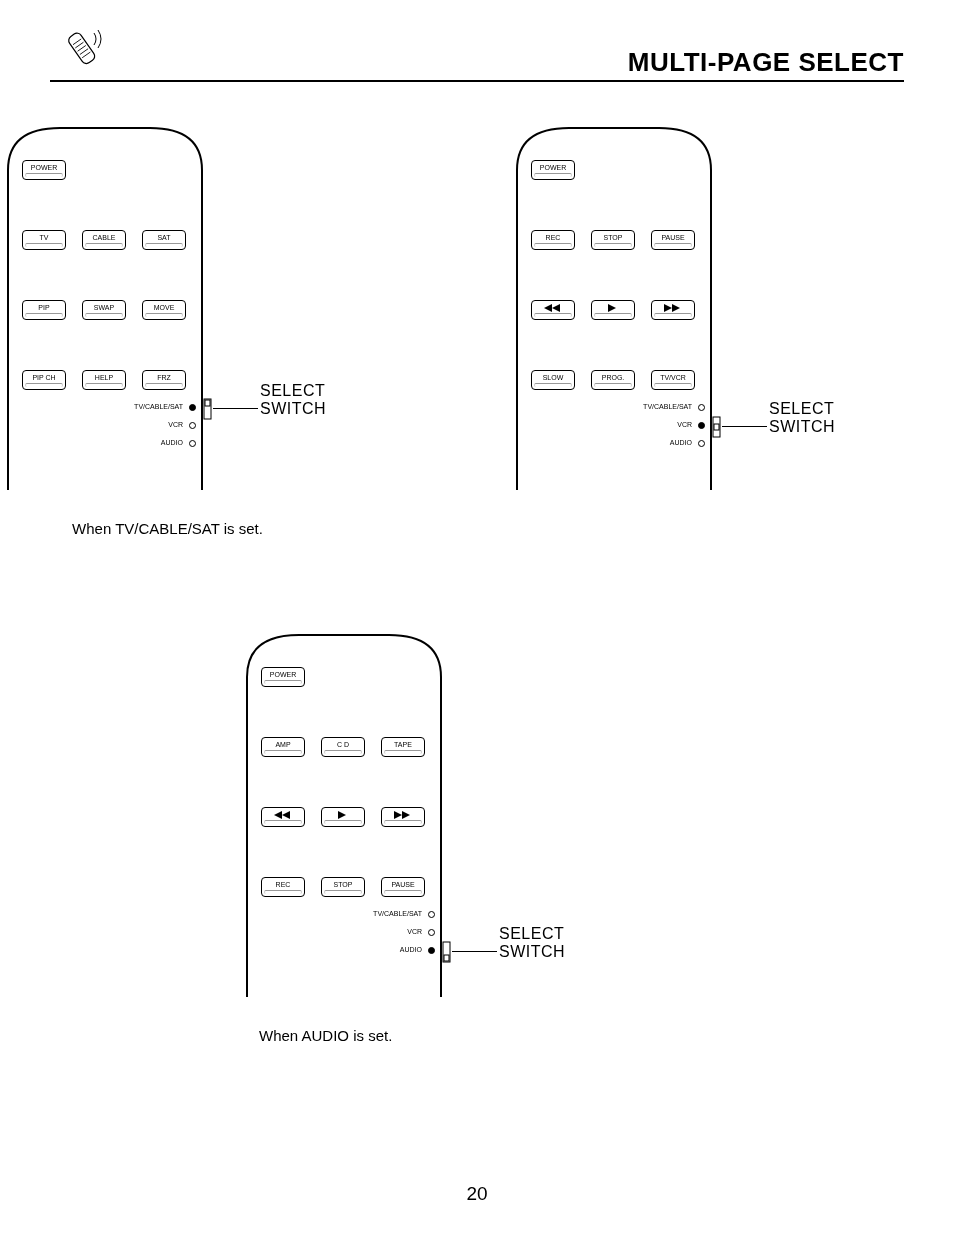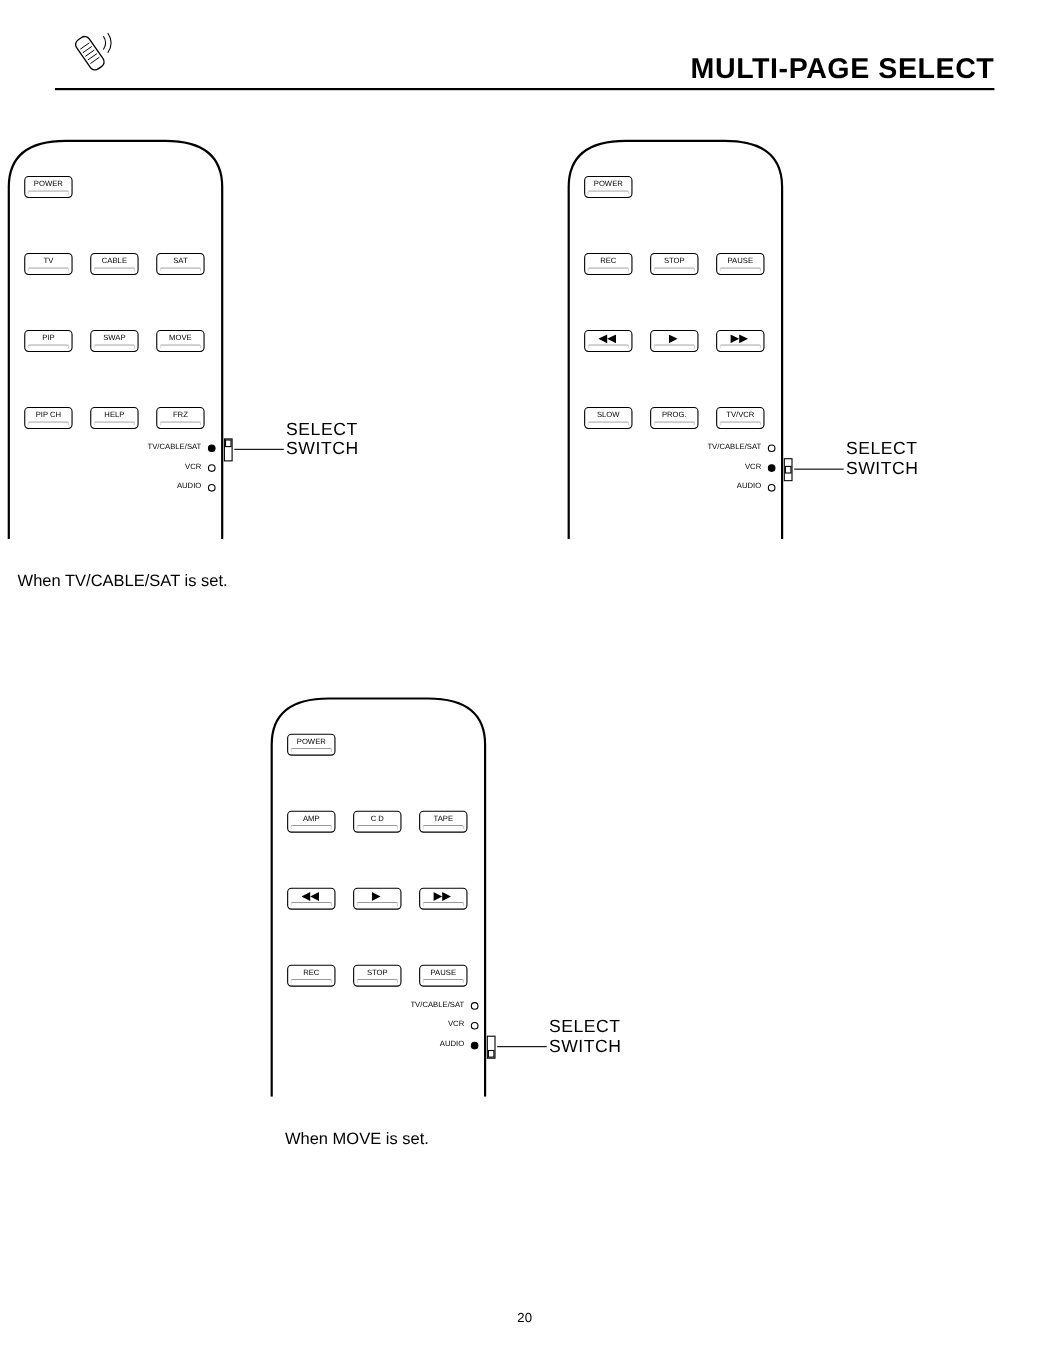--- a/index.html
+++ b/index.html
@@ -113,37 +113,37 @@
   .select-label {
     position: absolute;
     font-size: 16px;
     line-height: 18px;
     letter-spacing: 0.5px;
   }
   .switch-graphic {
     position: absolute;
   }
   .caption {
-    text-align: left;
+    text-align: center;
     font-size: 15px;
     margin-top: 30px;
     margin-left: 16px;
   }
   .row2 {
     display: flex;
     justify-content: center;
     margin-top: 90px;
   }
   .page-number {
     position: absolute;
     left: 0;
     width: 100%;
     text-align: center;
     bottom: 30px;
-    font-size: 12px;
+    font-size: 19px;
   }
 </style>
 </head>
 <body>
 
 <div class="header">
   <div class="remote-icon">
     <svg width="50" height="40" viewBox="0 0 50 40">
       <g transform="rotate(-35 25 20)">
         <rect x="15" y="6" width="14" height="32" rx="5" fill="#fff" stroke="#000" stroke-width="1.2"></rect>
@@ -305,18 +305,18 @@
           <div class="switch-graphic" style="left: 203px; top: 314px;"><svg width="10" height="22">
       <rect x="1" y="1" width="7" height="20" fill="#fff" stroke="#000" stroke-width="1"></rect>
       <rect x="2" y="14" width="5" height="6" fill="#fff" stroke="#000" stroke-width="1"></rect>
     </svg></div>
         </div>
         <div class="select-label" style="left: 260px; top: 298px;">
           <div>SELECT</div>
           <div>SWITCH</div>
         </div>
         <div style="position: absolute; left: 213px; top: 324px; width: 45px; height: 1px; background: rgb(0, 0, 0);"></div>
-        <div class="caption" style="text-align: left; margin-left: 20px;">When  MOVE  is set.</div>
+        <div class="caption" style="text-align: left; margin-left: 20px;">When  AUDIO  is set.</div>
       </div>
     </div>
 </div>
 
 <div class="page-number">20</div>
 
 </body></html>

